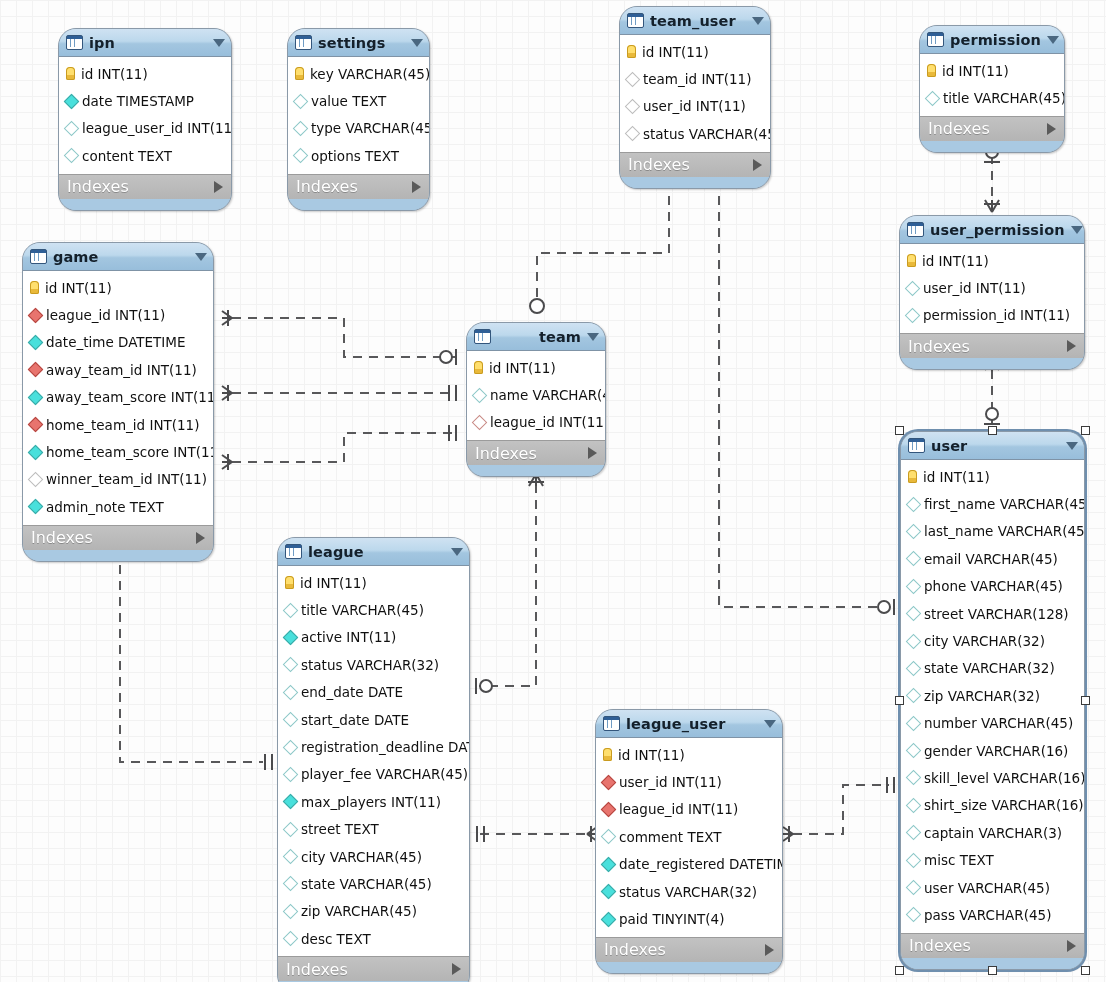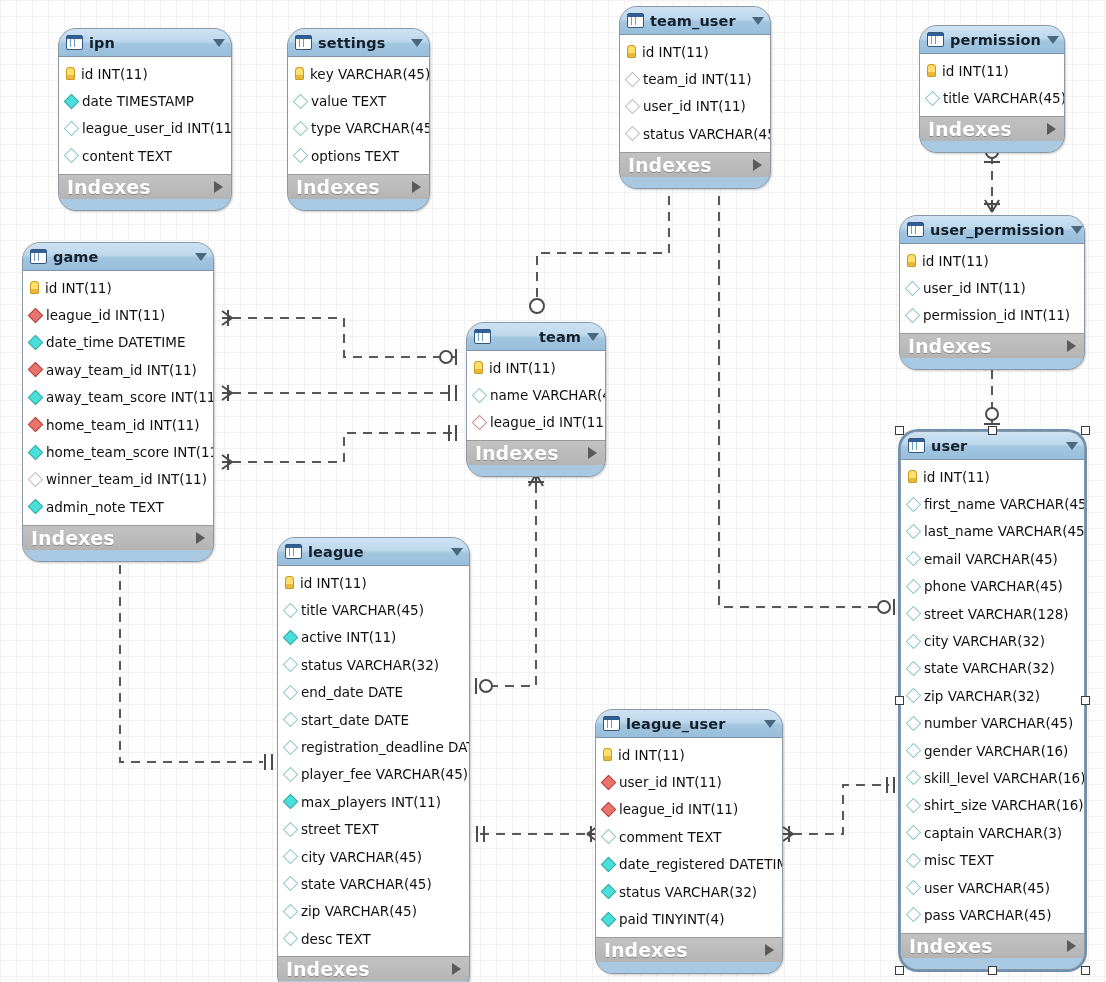--- a/index.html
+++ b/index.html
@@ -76,21 +76,21 @@
   .dia.hollow-c{background:#ffffff;border:1px solid #8dc8c8;}
   .dia.filled-r{background:#e8746e;border:1px solid #b4453f;}
   .dia.hollow-r{background:#ffffff;border:1px solid #c98b86;}
   .dia.hollow-g{background:#ffffff;border:1px solid #bdbdbd;}
   .tbl .idx{
     height:24px;display:flex;align-items:center;justify-content:space-between;
     padding:0 8px 0 8px;
     background:linear-gradient(to bottom,#c2c2c2 0%,#b4b4b4 100%);
     border-top:1px solid #9b9b9b;
   }
-  .tbl .idx span{font-size:19px;font-weight:bold;color:#ffffff;
+  .tbl .idx span{font-size:16px;font-weight:normal;color:#ffffff;
     text-shadow:0 1px 0 rgba(0,0,0,.25);}
   .tbl .idx .arw{width:0;height:0;border-top:6px solid transparent;
     border-bottom:6px solid transparent;border-left:9px solid #5a5a5a;}
   .tbl .foot{height:11px;background:#a9c9e2;}
 
   
   .handle{
     position:absolute;width:9px;height:9px;background:#ffffff;
     border:1px solid #3b3b3b;box-sizing:border-box;z-index:40;
   }

